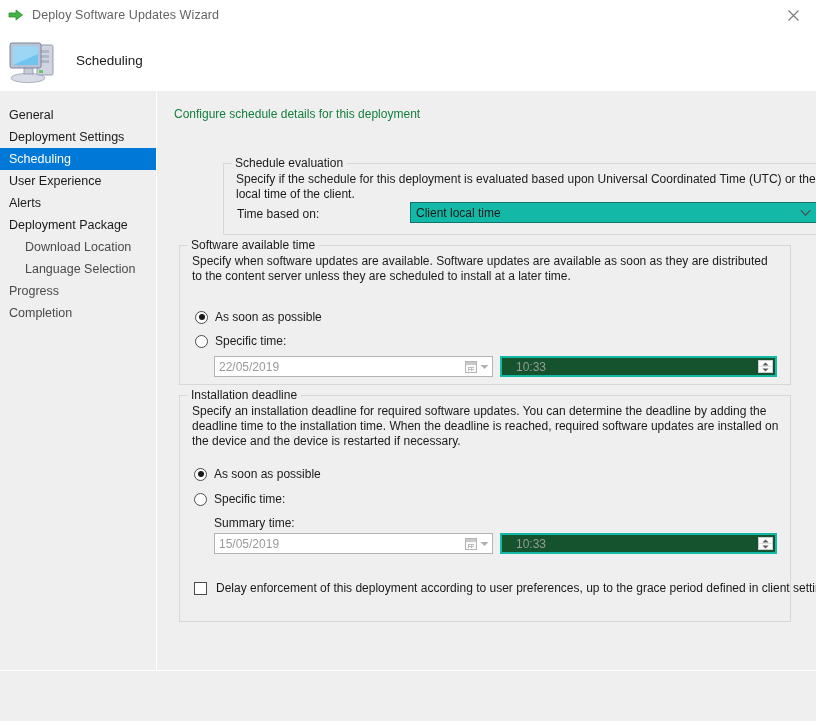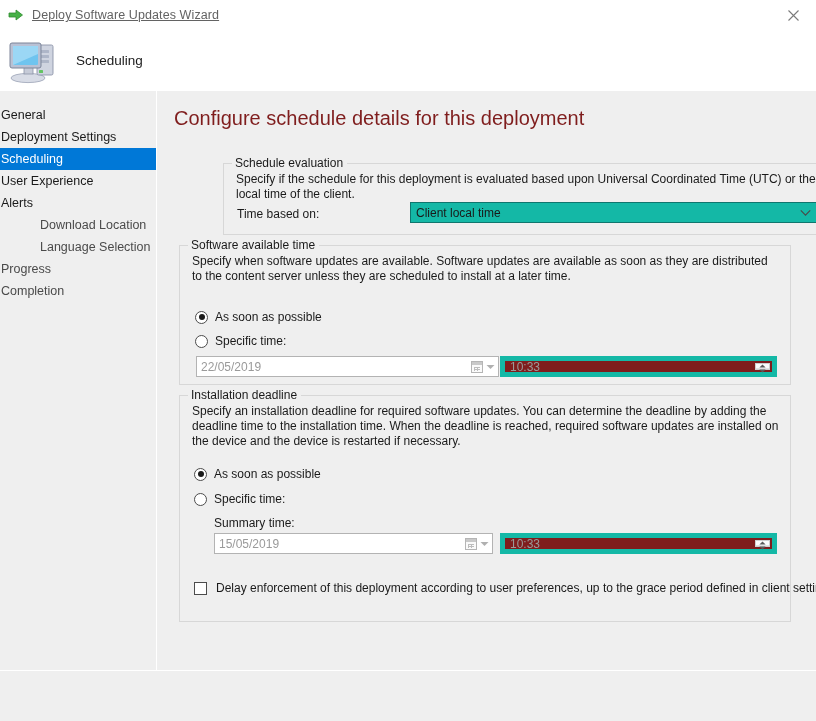--- a/index.html
+++ b/index.html
@@ -30,21 +30,20 @@
     height: 16px;
     margin-left: 8px;
     margin-right: 8px;
     flex: 0 0 auto;
     display: block;
   }
   .titlebar-text {
     font-size: 12.5px;
     color: #636363;
     letter-spacing: .1px;
-    text-decoration: underline;
   }
   .close-btn {
     position: absolute;
     right: 0;
     top: 0;
     width: 46px;
     height: 30px;
     display: flex;
     align-items: center;
     justify-content: center;
@@ -93,47 +92,47 @@
     position: absolute;
     left: 156px;
     top: 0;
     width: 1px;
     height: 630px;
     background: #ffffff;
   }
   .nav-item {
     height: 22px;
     line-height: 22px;
-    padding-left: 1px;
+    padding-left: 9px;
     font-size: 12.5px;
     color: #1a1a1a;
     white-space: nowrap;
   }
-  .nav-item.indent { padding-left: 40px; color: #4a4a4a; }
+  .nav-item.indent { padding-left: 25px; color: #4a4a4a; }
   .nav-item.dim { color: #4a4a4a; }
   .nav-item.selected {
     background: #0078d7;
     color: #ffffff;
   }
 
   
   .content {
     position: absolute;
     left: 157px;
     top: 0;
     width: 659px;
     height: 630px;
     background: #efefef;
   }
   .page-heading {
     position: absolute;
     left: 17px;
     top: 16px;
-    font-size: 20px;
-    color: #7f1d1d;
+    font-size: 12px;
+    color: #15803d;
     white-space: nowrap;
   }
 
   
   .groupbox {
     position: absolute;
     border: 1px solid #d7d7d7;
     box-sizing: border-box;
   }
   .groupbox > .legend {
@@ -264,26 +263,26 @@
     left: 2px; top: 5px;
     width: 6px; height: 4px;
     background:
       linear-gradient(to right, #bdbdbd 1.5px, transparent 1.5px) 0 0/3px 100%,
       linear-gradient(to bottom, #bdbdbd 1.5px, transparent 1.5px) 0 0/100% 2px;
   }
 
   .timefield {
     position: absolute;
     height: 21px;
-    background: #7f1d1d;
-    border: 5px solid #14b8a6;
-    box-sizing: border-box;
-    display: flex;
-    align-items: center;
-    padding-left: 5px;
+    background: #14532d;
+    border: 2px solid #14b8a6;
+    box-sizing: border-box;
+    display: flex;
+    align-items: center;
+    padding-left: 14px;
     font-size: 12px;
     color: #9a9a9a;
   }
   .spinner {
     position: absolute;
     right: 2px;
     top: 2px;
     bottom: 2px;
     width: 15px;
     border: 1px solid #cfcfcf;
@@ -350,20 +349,21 @@
 </div>
 
 <div class="body-wrap">
 
   <div class="sidebar">
     <div class="nav-item" style="margin-top:13px;">General</div>
     <div class="nav-item">Deployment Settings</div>
     <div class="nav-item selected">Scheduling</div>
     <div class="nav-item">User Experience</div>
     <div class="nav-item">Alerts</div>
+    <div class="nav-item">Deployment Package</div>
     <div class="nav-item indent">Download Location</div>
     <div class="nav-item indent">Language Selection</div>
     <div class="nav-item dim">Progress</div>
     <div class="nav-item dim">Completion</div>
   </div>
   <div class="sidebar-divider"></div>
 
   <div class="content">
 
     <div class="page-heading">Configure schedule details for this deployment</div>
@@ -387,21 +387,21 @@
       <div class="radio-row" style="left:15px; top:64px;">
         <span class="radio checked"></span>
         <span class="rlabel">As soon as possible</span>
       </div>
 
       <div class="radio-row" style="left:15px; top:88px;">
         <span class="radio"></span>
         <span class="rlabel">Specific time:</span>
       </div>
 
-      <div class="datefield" style="left:16px; top:110px; width:303px;">
+      <div class="datefield" style="left:34px; top:110px; width:279px;">
         <span>22/05/2019</span>
         <span class="date-btns">
           <span class="cal-icon"></span>
           <svg width="9" height="6" viewBox="0 0 9 6">
             <path d="M0.5 1 L4.5 5 L8.5 1 z" fill="#b0b0b0"></path>
           </svg>
         </span>
       </div>
 
       <div class="timefield" style="left:320px; top:110px; width:277px;">

